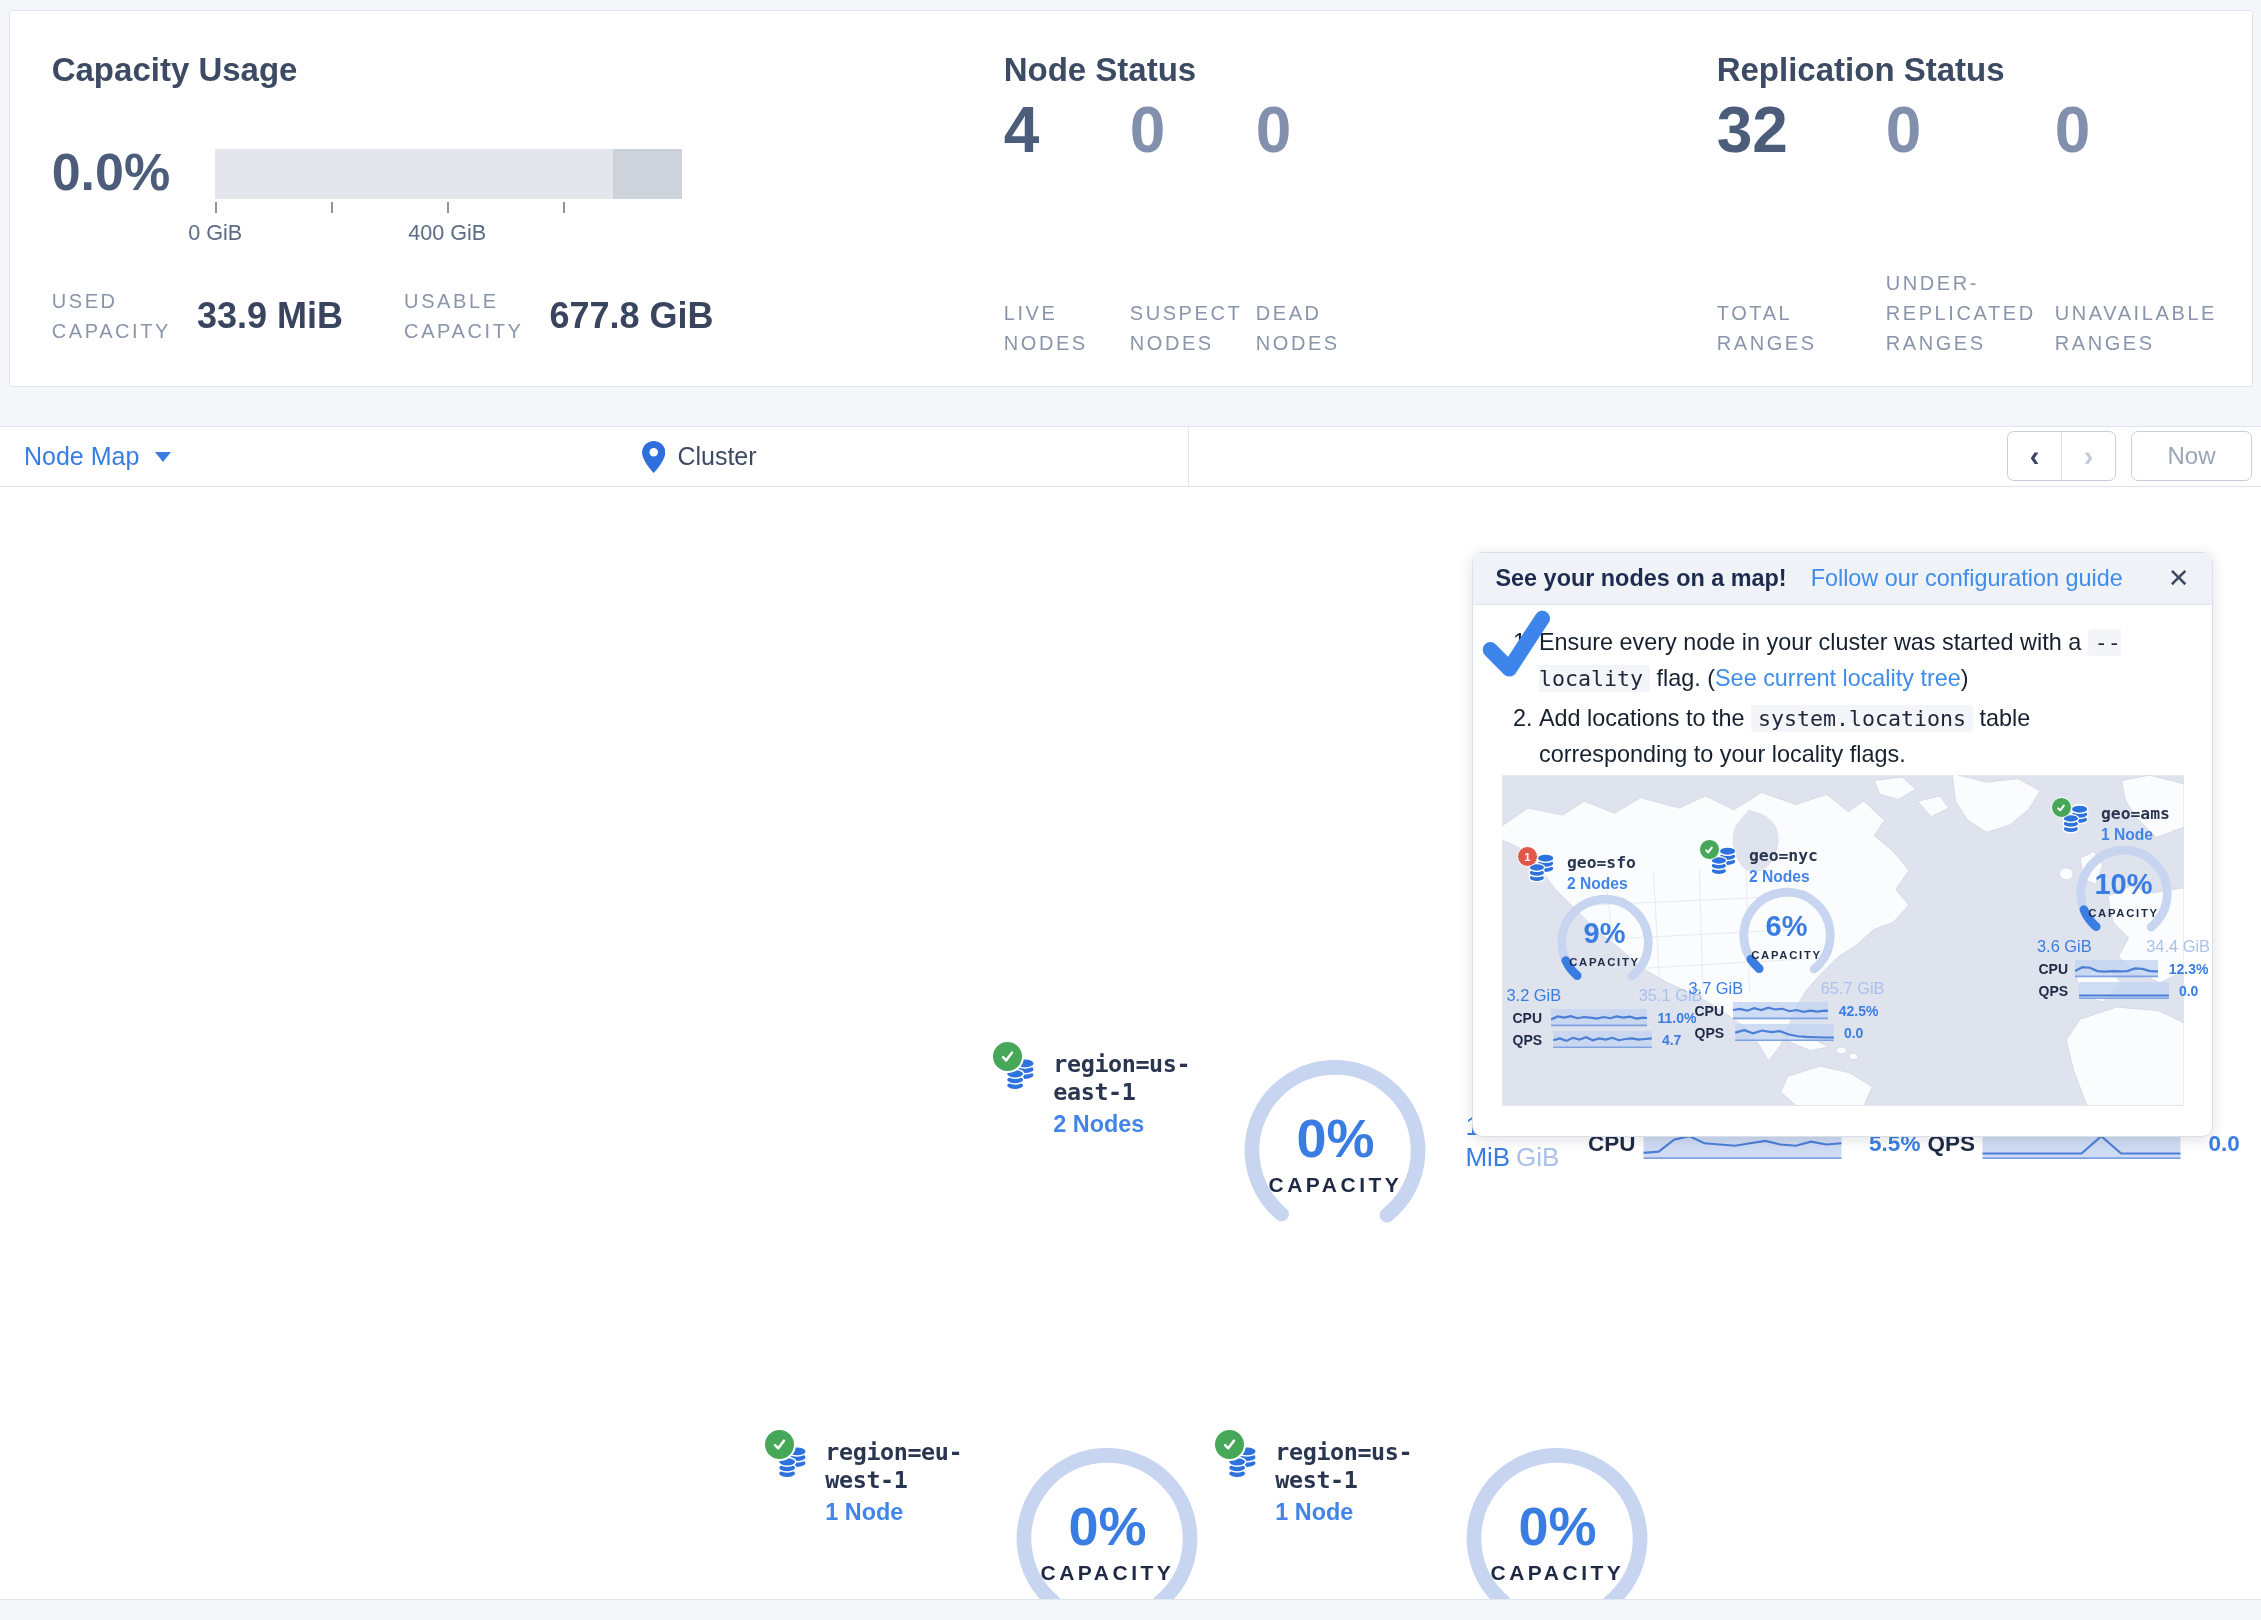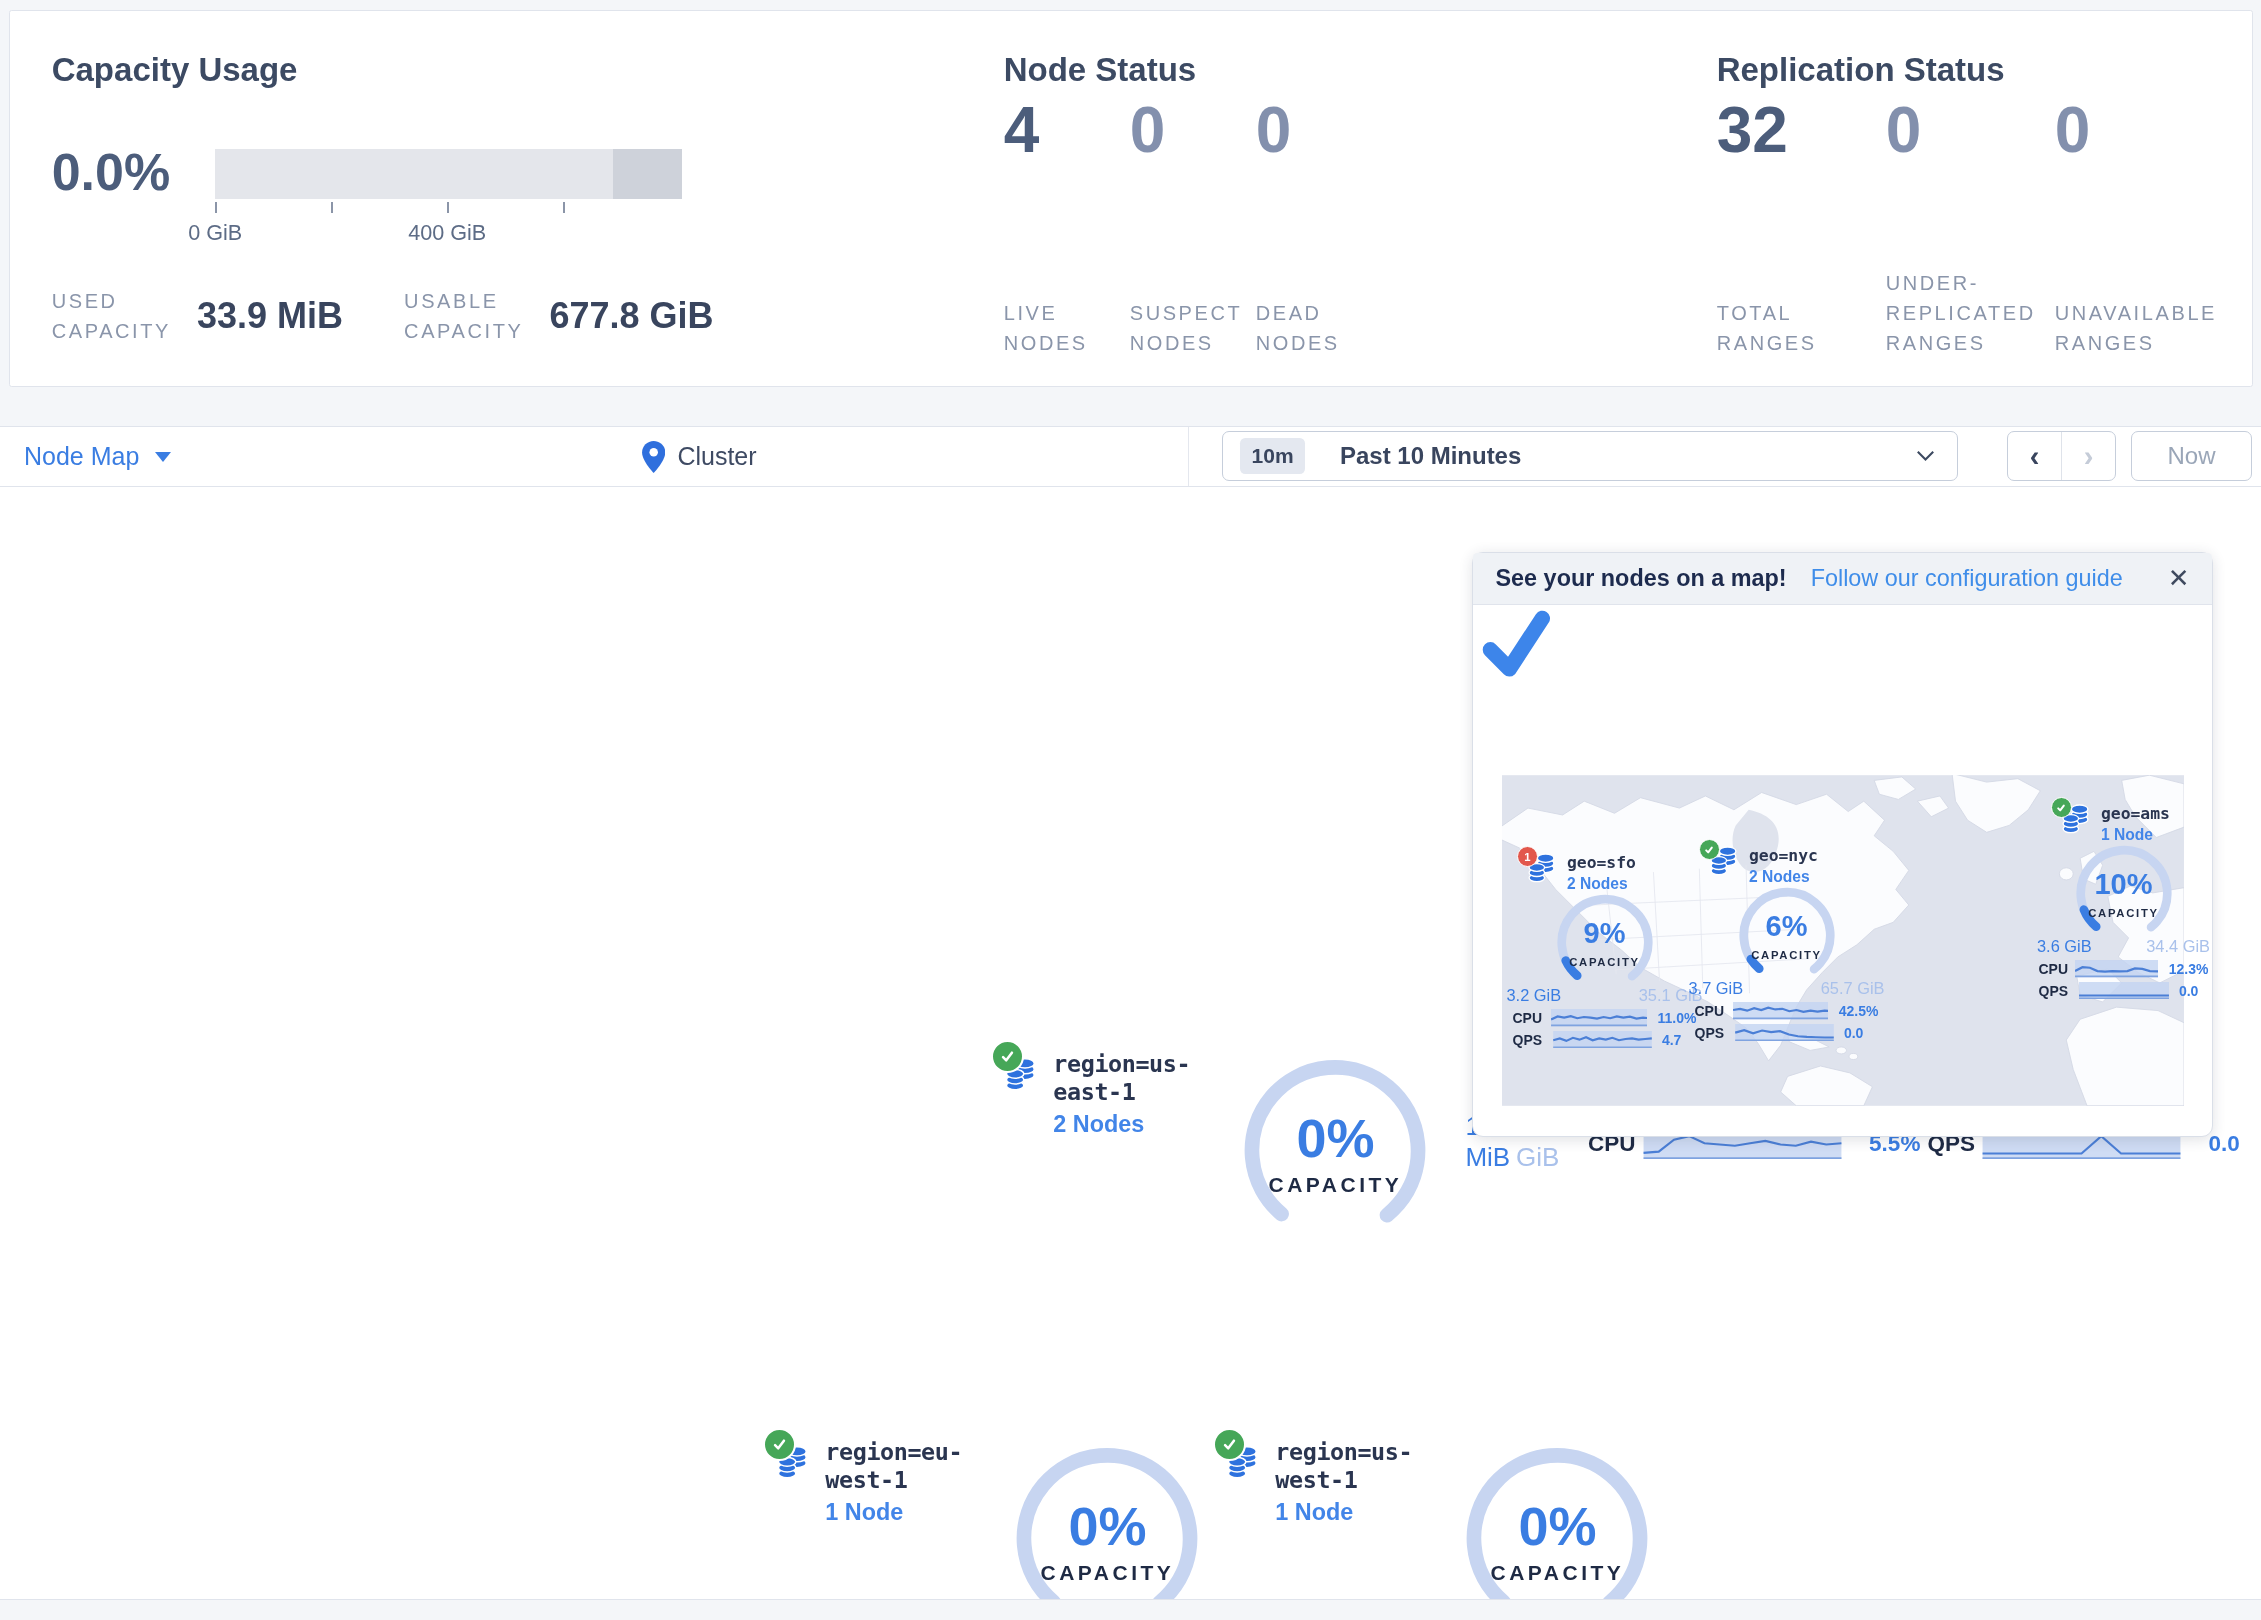--- a/index.html
+++ b/index.html
@@ -235,27 +235,20 @@
     <span class="caret-down"></span>
   </div>
   <div class="crumb">
     <svg width="23.4" height="32" viewBox="0 0 24 33">
       <path d="M12,0 C5.4,0 0,5.2 0,11.8 C0,20.6 12,33 12,33 C12,33 24,20.6 24,11.8 C24,5.2 18.6,0 12,0 Z" fill="#2f6fdd"></path>
       <circle cx="12" cy="11.5" r="4.4" fill="#ffffff"></circle>
     </svg>
     <span>Cluster</span>
   </div>
   <div class="tb-divider"></div>
-  <div class="time-select">
-    <span class="time-badge">10m</span>
-    <span class="time-label">Past 10 Minutes</span>
-    <svg class="time-chevron" width="19" height="12" viewBox="0 0 22 14">
-      <polyline points="2,2 11,11 20,2" fill="none" stroke="#3c4960" stroke-width="2.4"></polyline>
-    </svg>
-  </div>
   <div class="arrow-group">
     <div class="arrow-btn prev">‹</div>
     <div class="arrow-btn next">›</div>
   </div>
   <div class="now-btn">Now</div>
 </div>
 
 <div class="map-area">
 
   <div class="node-widget" style="left:955px;top:563px;">
@@ -382,20 +375,24 @@
 <div class="popup">
   <div class="popup-header">
     <span class="popup-title">See your nodes on a map!</span>
     <a class="popup-link">Follow our configuration guide</a>
     <span class="popup-close">✕</span>
   </div>
   <div class="popup-body">
     <svg class="popup-check" width="73" height="73" viewBox="0 0 100 100">
       <path d="M14,52 L38,80 L88,14" fill="none" stroke="#3d85ea" stroke-width="21" stroke-linecap="round" stroke-linejoin="round" transform="rotate(-4 50 50)"></path>
     </svg>
+    <ol class="steps">
+        <li>Ensure every node in your cluster was started with a <span class="code">--locality</span> flag. (<a class="inline-link">See current locality tree</a>)</li>
+        <li>Add locations to the <span class="code">system.locations</span> table corresponding to your locality flags.</li>
+      </ol>
   </div>
 
   <svg class="minimap" viewBox="0 0 788 382">
     <rect x="0" y="0" width="788" height="382" fill="#dfe3ed"></rect>
     <g fill="#fbfcfe" stroke="#d3d8e4" stroke-width="1">
       <path d="M-2,60 L30,38 L70,46 L95,30 L130,44 L160,26 L205,38 L235,24 L268,40 L300,20 L340,34 L375,22 L400,42 L418,30 L442,52 L430,70 L452,88 L470,110 L455,132 L470,150 L452,170 L430,178 L410,196 L388,210 L370,228 L352,248 L340,268 L330,292 L322,312 L308,330 L296,310 L282,292 L262,278 L238,262 L214,250 L188,238 L160,222 L138,202 L112,182 L88,158 L62,132 L40,104 L20,84 L-2,74 Z"></path>
       <path d="M520,-2 L560,8 L596,4 L622,18 L608,40 L586,58 L560,66 L538,52 L524,30 Z"></path>
       <path d="M430,6 L462,2 L478,16 L458,28 L436,22 Z"></path>
       <path d="M480,30 L506,24 L516,38 L496,48 Z"></path>
       <path d="M330,300 L362,306 L378,314 L356,318 L332,308 Z"></path>

